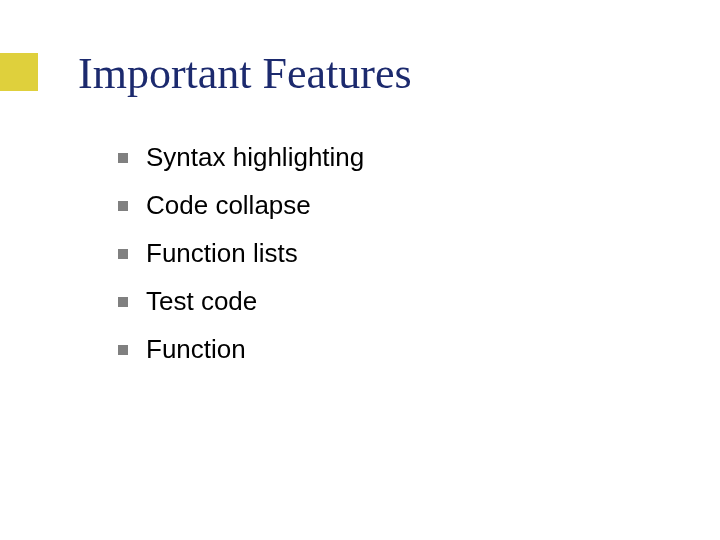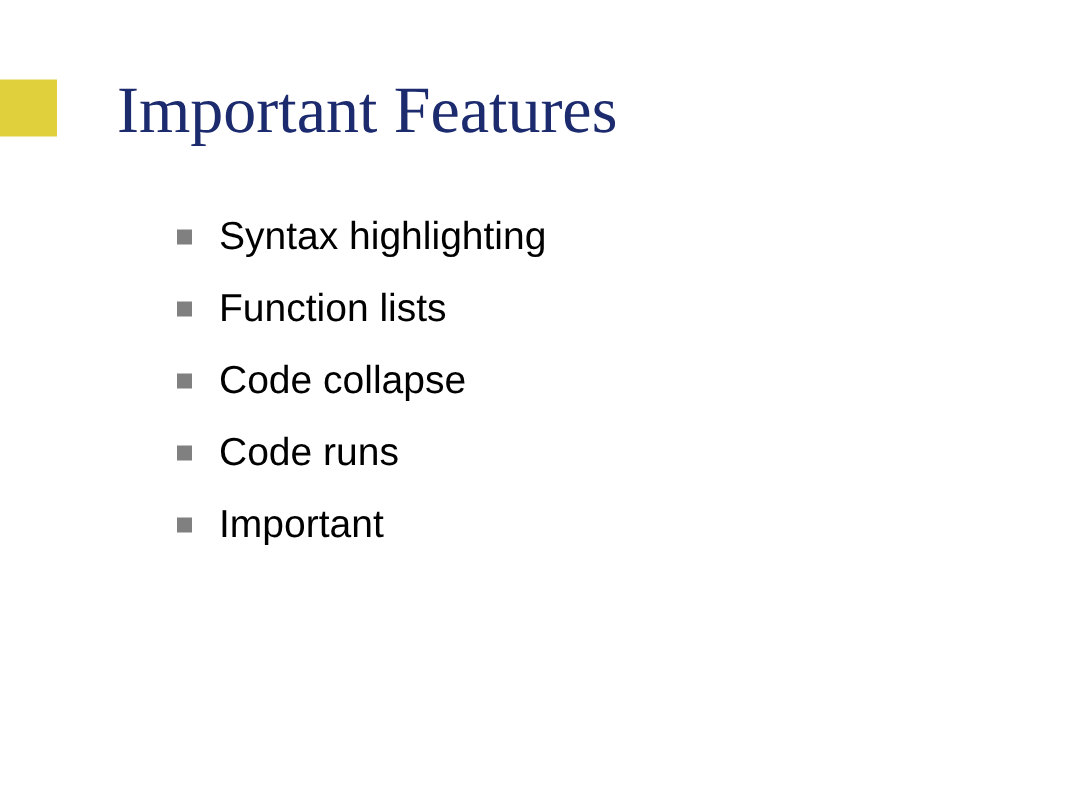--- a/index.html
+++ b/index.html
@@ -65,28 +65,28 @@
 <div class="slide">
   <div class="accent-block"></div>
   <div class="title">Important Features</div>
   <div class="bullets">
     <div class="bullet-row">
       <div class="bullet-square"></div>
       <div class="bullet-text">Syntax  highlighting</div>
     </div>
     <div class="bullet-row">
       <div class="bullet-square"></div>
+      <div class="bullet-text">Code collapse</div>
+    </div>
+    <div class="bullet-row">
+      <div class="bullet-square"></div>
       <div class="bullet-text">Function lists</div>
     </div>
     <div class="bullet-row">
       <div class="bullet-square"></div>
-      <div class="bullet-text">Code collapse</div>
+      <div class="bullet-text">Test code</div>
     </div>
     <div class="bullet-row">
       <div class="bullet-square"></div>
-      <div class="bullet-text">Code runs</div>
-    </div>
-    <div class="bullet-row">
-      <div class="bullet-square"></div>
-      <div class="bullet-text">Important</div>
+      <div class="bullet-text">Function</div>
     </div>
   </div>
 </div>
 
 </body></html>

